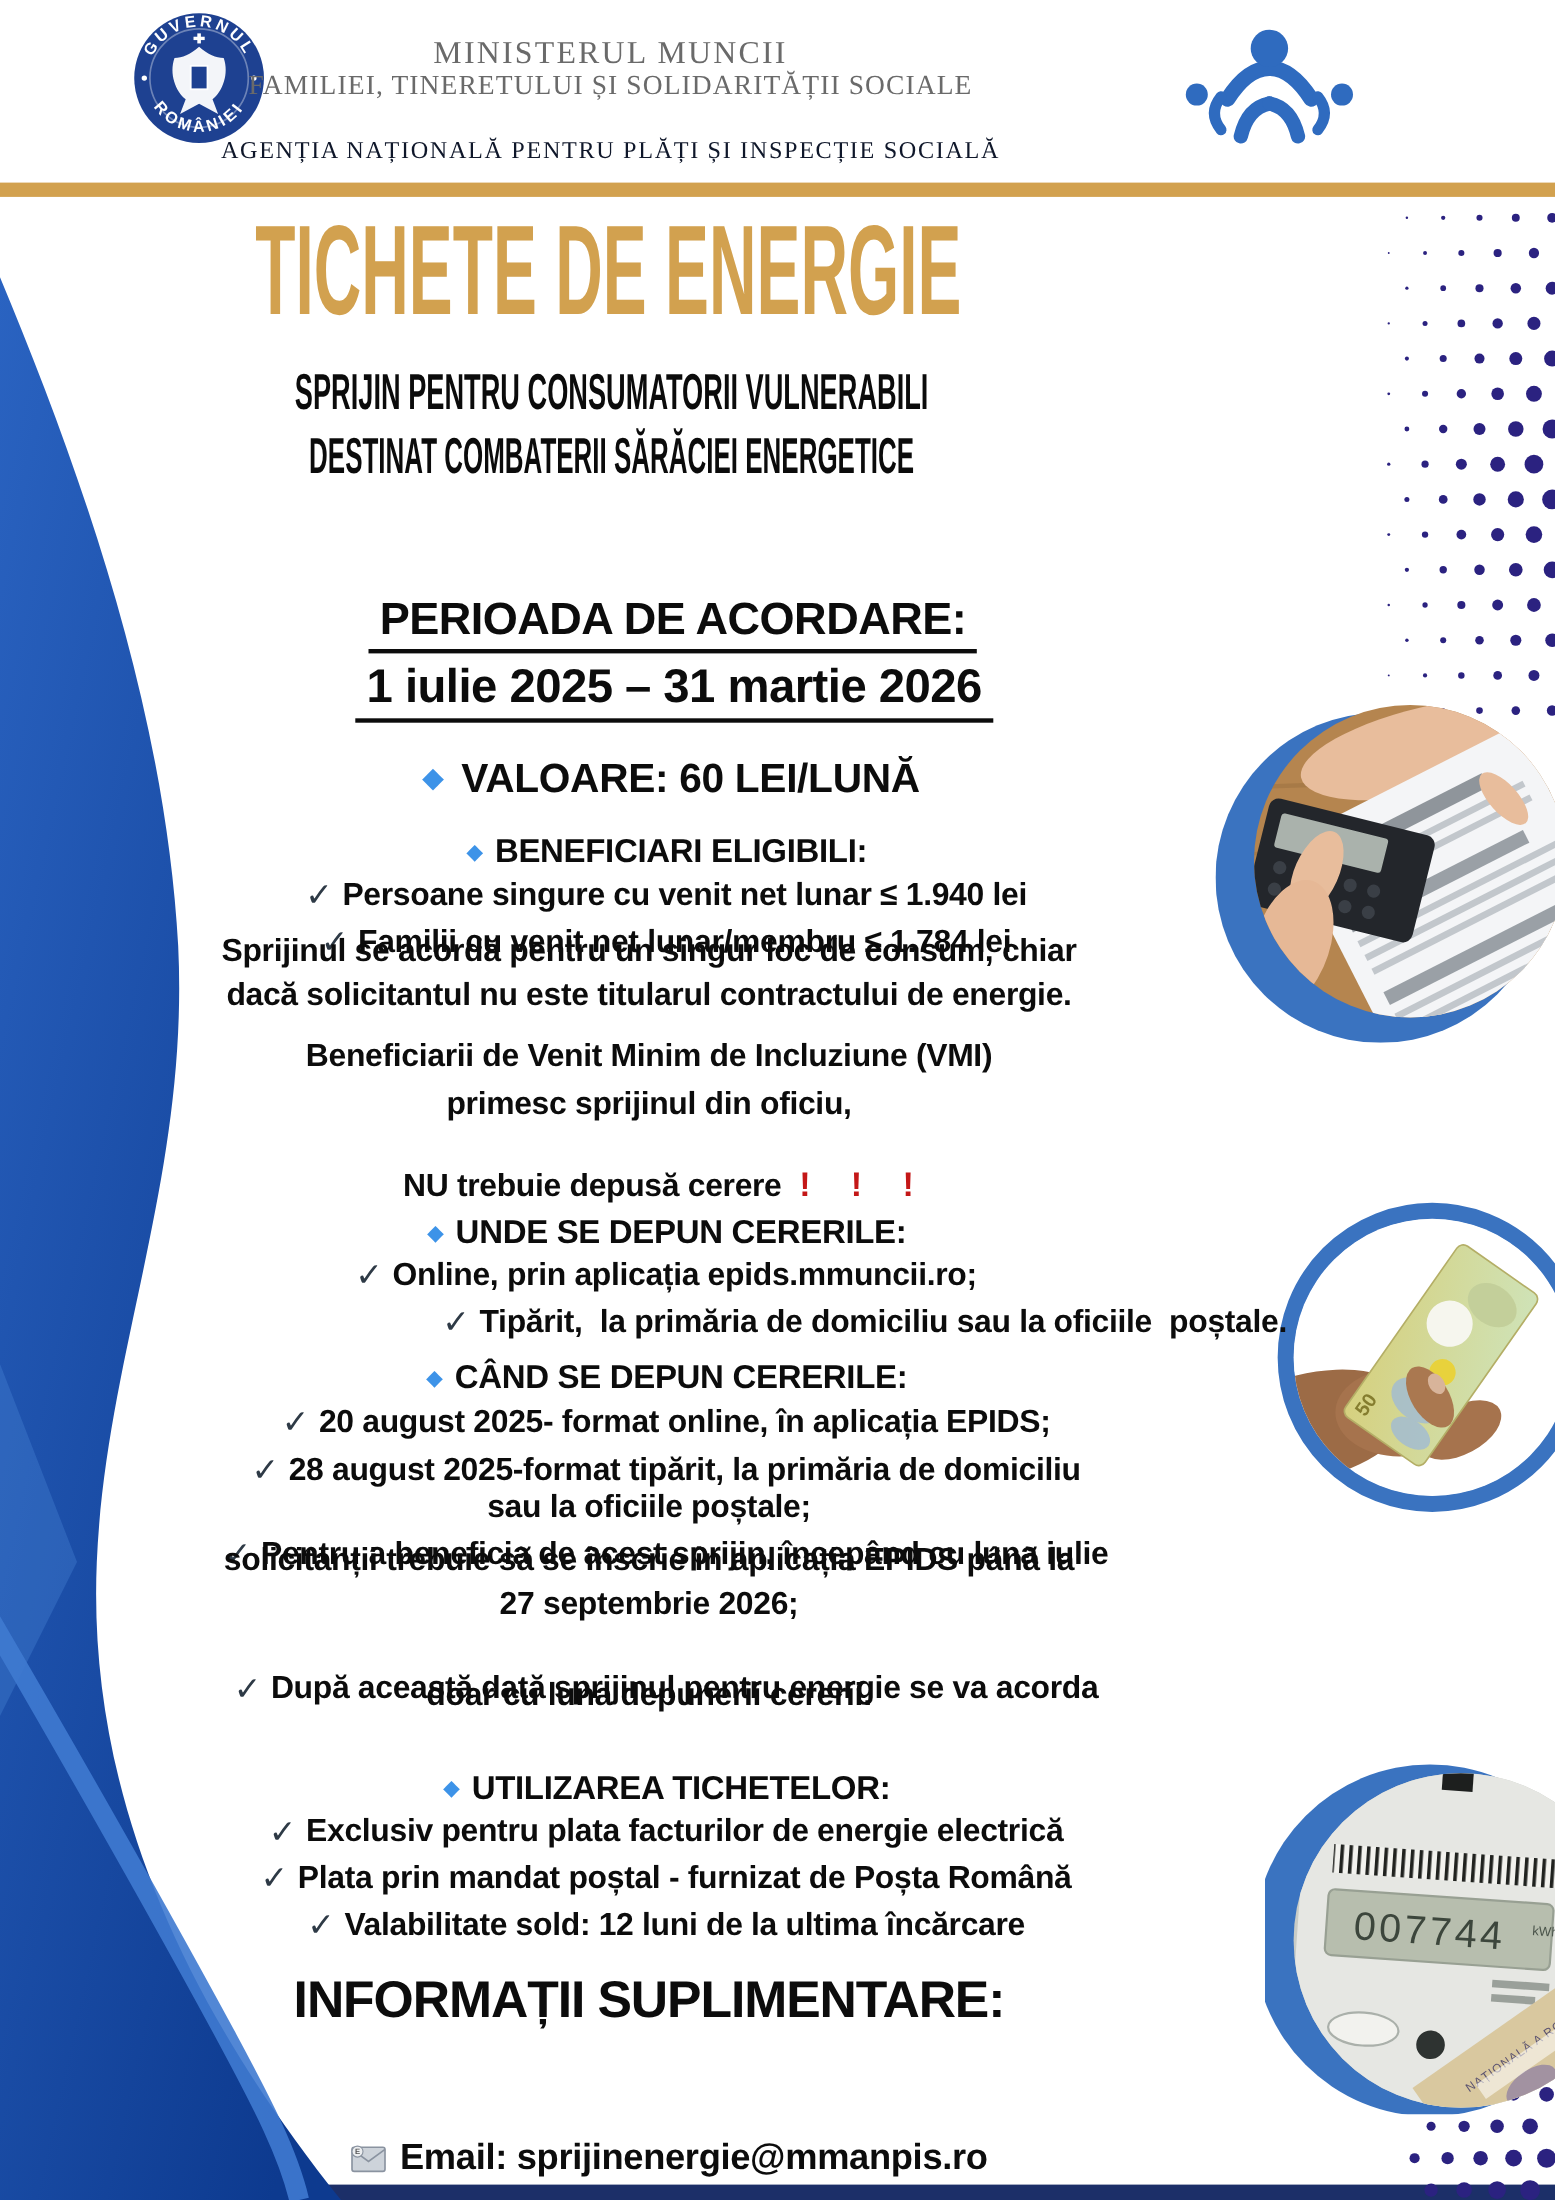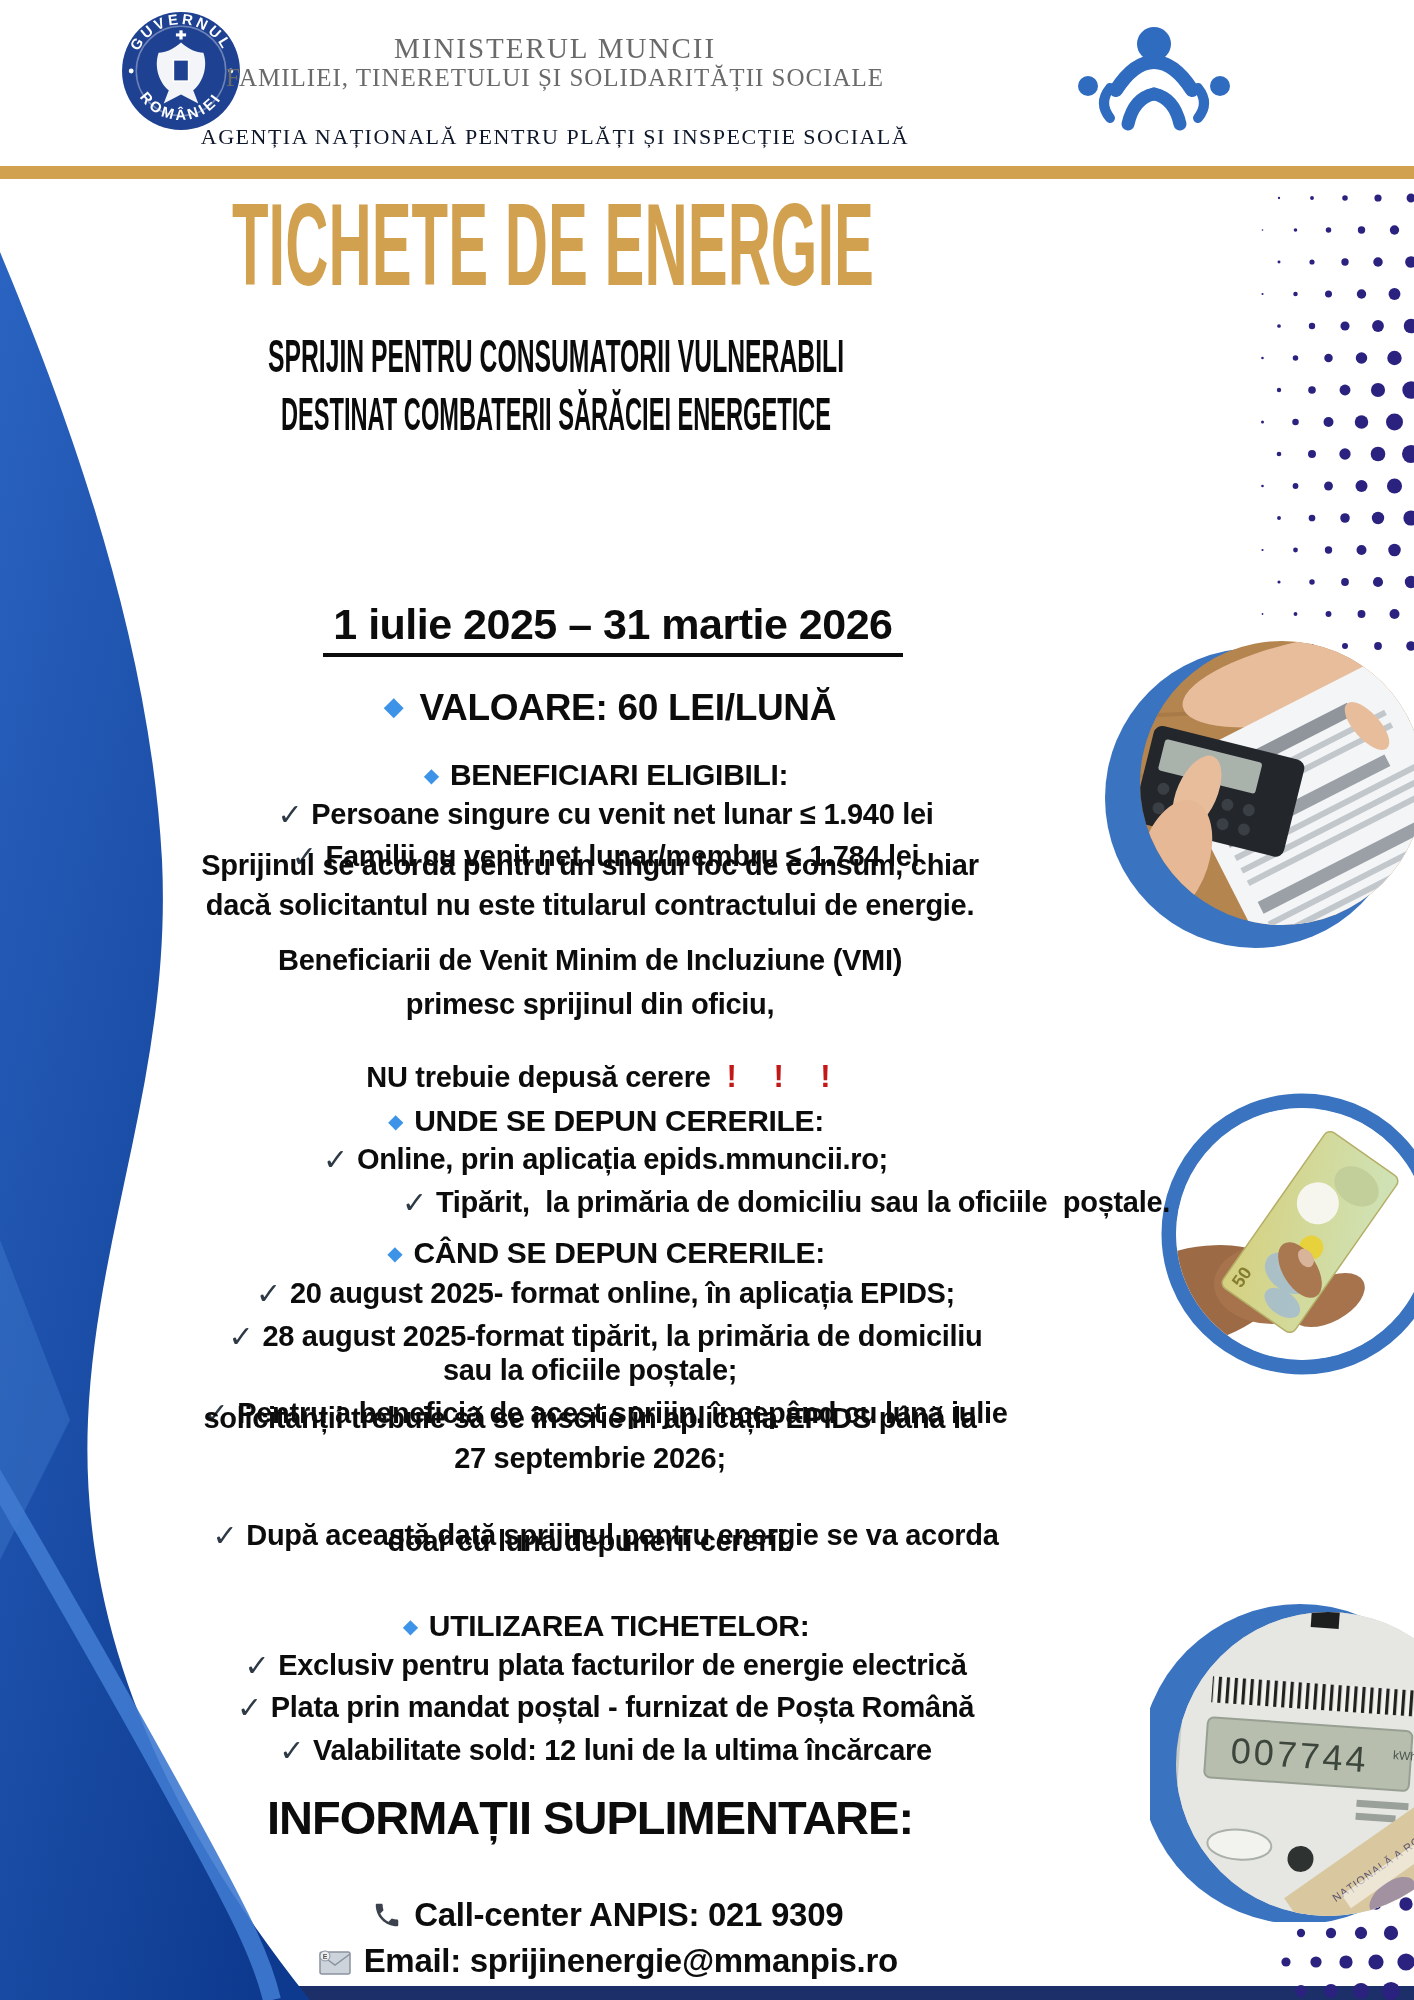--- a/index.html
+++ b/index.html
@@ -197,20 +197,23 @@
   </svg>
 
   <div class="goldbar" style="z-index:2;"></div>
 
   <svg class="abs" style="left:0;top:0;z-index:3;" width="1414" height="450" viewBox="0 0 1414 450">
     <text x="553" y="285" text-anchor="middle" textLength="642" lengthAdjust="spacingAndGlyphs" font-size="116" font-weight="bold" fill="#d2a14f">TICHETE DE ENERGIE</text>
     <text x="556" y="372" text-anchor="middle" textLength="576" lengthAdjust="spacingAndGlyphs" font-size="46" font-weight="bold" fill="#0b0b0b">SPRIJIN PENTRU CONSUMATORII VULNERABILI</text>
     <text x="556" y="430" text-anchor="middle" textLength="550" lengthAdjust="spacingAndGlyphs" font-size="46" font-weight="bold" fill="#0b0b0b">DESTINAT COMBATERII SĂRĂCIEI ENERGETICE</text>
   </svg>
 
+  <div class="bl period" style="top:492px;">
+    <span class="ul">PERIOADA DE ACORDARE:</span>
+  </div>
   <div class="bl period dates" style="top:551px;">
     <span class="ul">1 iulie 2025 – 31 martie 2026</span>
   </div>
 
   <div class="bl valoare" style="top:645px;">
     <span class="dm">◆</span><span>VALOARE: 60 LEI/LUNĂ</span>
   </div>
 
   <div class="bl sh" style="top:724px;">
     <span class="dm">◆</span><span>BENEFICIARI ELIGIBILI:</span>
@@ -267,25 +270,20 @@
     <span class="ck">✓</span><span>Exclusiv pentru plata facturilor de energie electrică</span>
   </div>
   <div class="bl" style="top:1657px;">
     <span class="ck">✓</span><span>Plata prin mandat poștal - furnizat de Poșta Română</span>
   </div>
   <div class="bl" style="top:1700px;">
     <span class="ck">✓</span><span>Valabilitate sold: 12 luni de la ultima încărcare</span>
   </div>
 
   <div class="bl info-h" style="top:1790px;">INFORMAȚII SUPLIMENTARE:</div>
-  <div class="bl contact" style="top:1858px;">
-    <svg width="30" height="30" viewBox="0 0 24 24">
-      <path fill="#3b424e" d="M6.6 10.8c1.4 2.8 3.8 5.1 6.6 6.6l2.2-2.2c.3-.3.7-.4 1-.2 1.1.4 2.3.6 3.6.6.6 0 1 .4 1 1V20c0 .6-.4 1-1 1C10.6 21 3 13.4 3 4c0-.6.4-1 1-1h3.5c.6 0 1 .4 1 1 0 1.2.2 2.4.6 3.6.1.3 0 .7-.2 1l-2.3 2.2z"></path>
-    </svg><span>Call-center ANPIS: 021 9309</span>
-  </div>
   <div class="bl contact" style="top:1904px;">
     <svg width="34" height="27" viewBox="0 0 34 27">
       <rect x="2" y="3" width="30" height="22" rx="2" fill="#cdd3da" stroke="#8a93a0" stroke-width="1.5"></rect>
       <path d="M2 5 L17 16 L32 5" fill="none" stroke="#8a93a0" stroke-width="1.5"></path>
       <circle cx="7" cy="7" r="5" fill="#eceef0" stroke="#8a93a0"></circle>
       <text x="7" y="9.5" text-anchor="middle" font-size="7" fill="#555">E</text>
     </svg><span>Email: sprijinenergie@mmanpis.ro</span>
   </div>
 
   <svg class="abs" style="left:1105px;top:628px;z-index:2;" width="320" height="320" viewBox="0 0 320 320">

